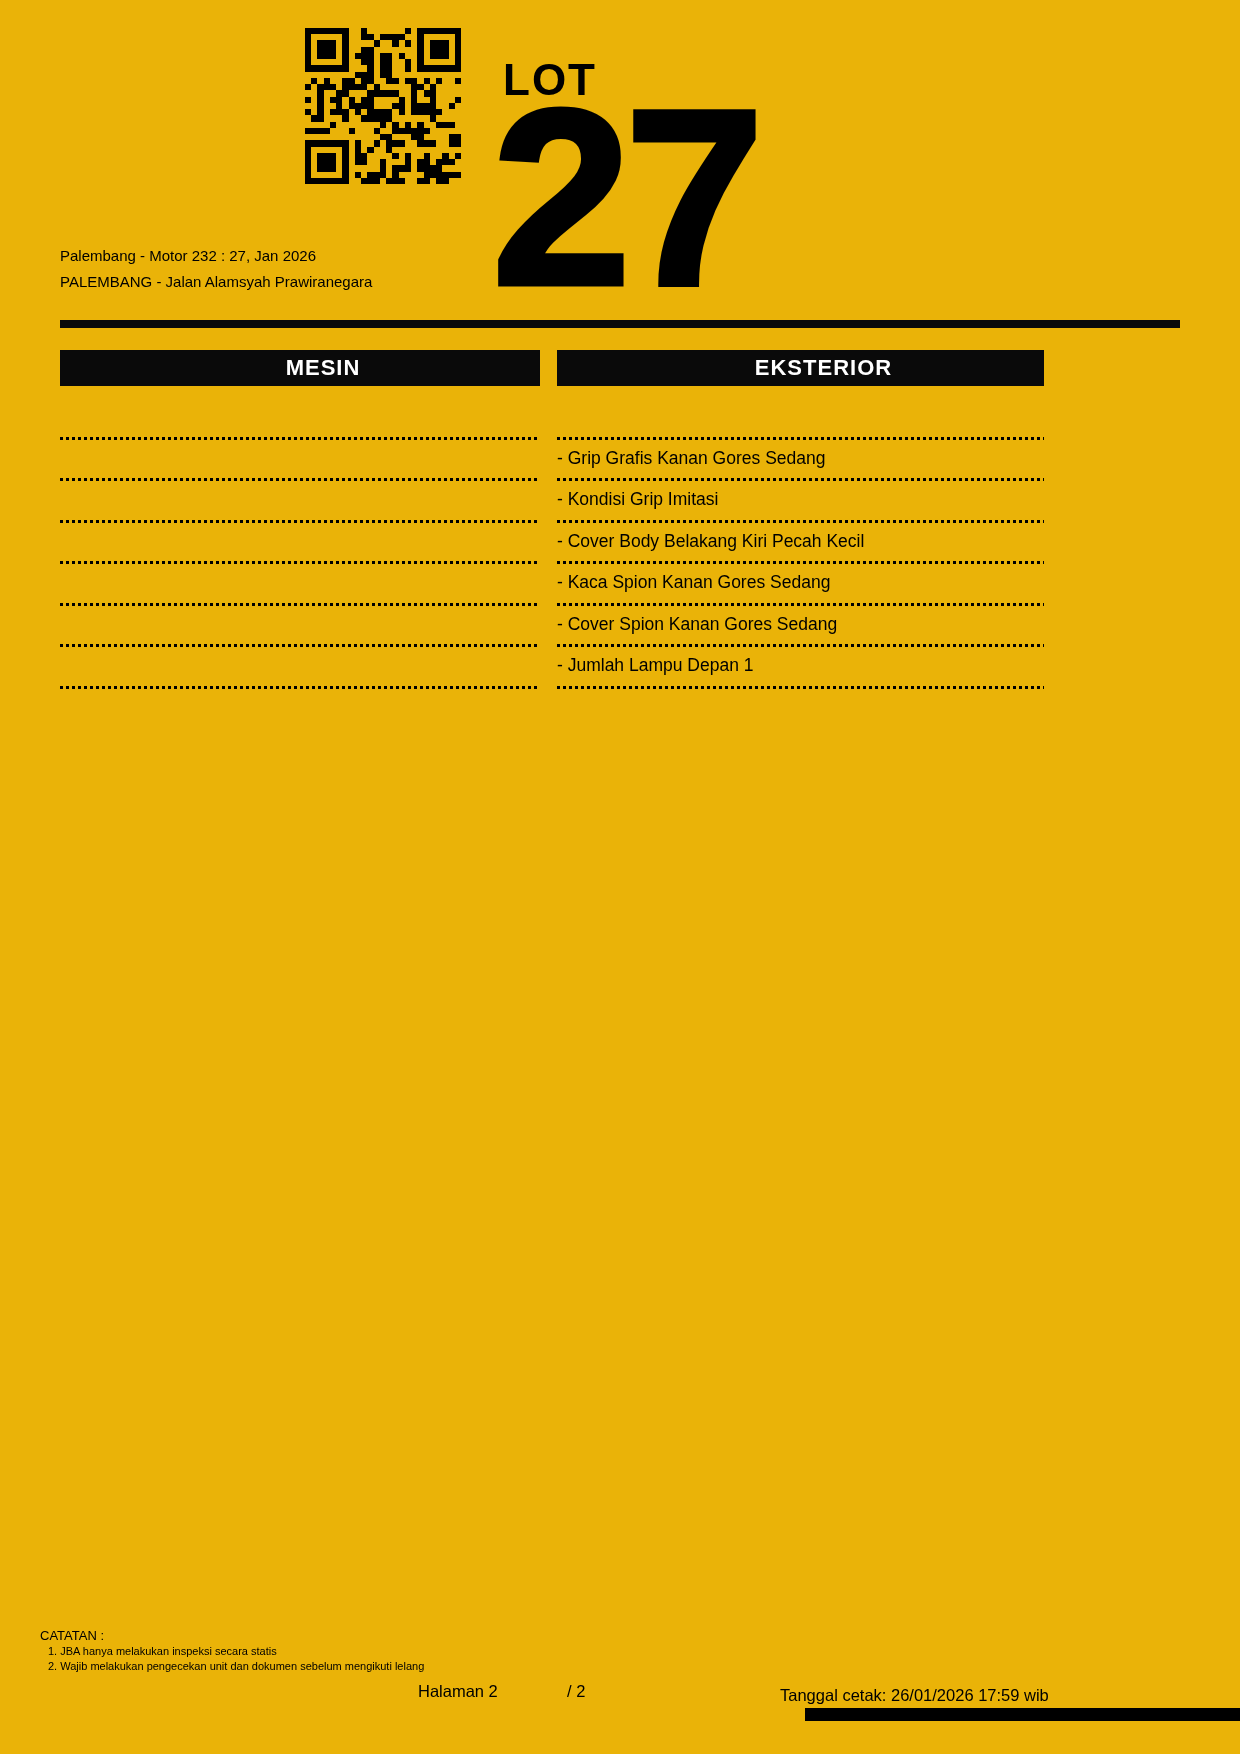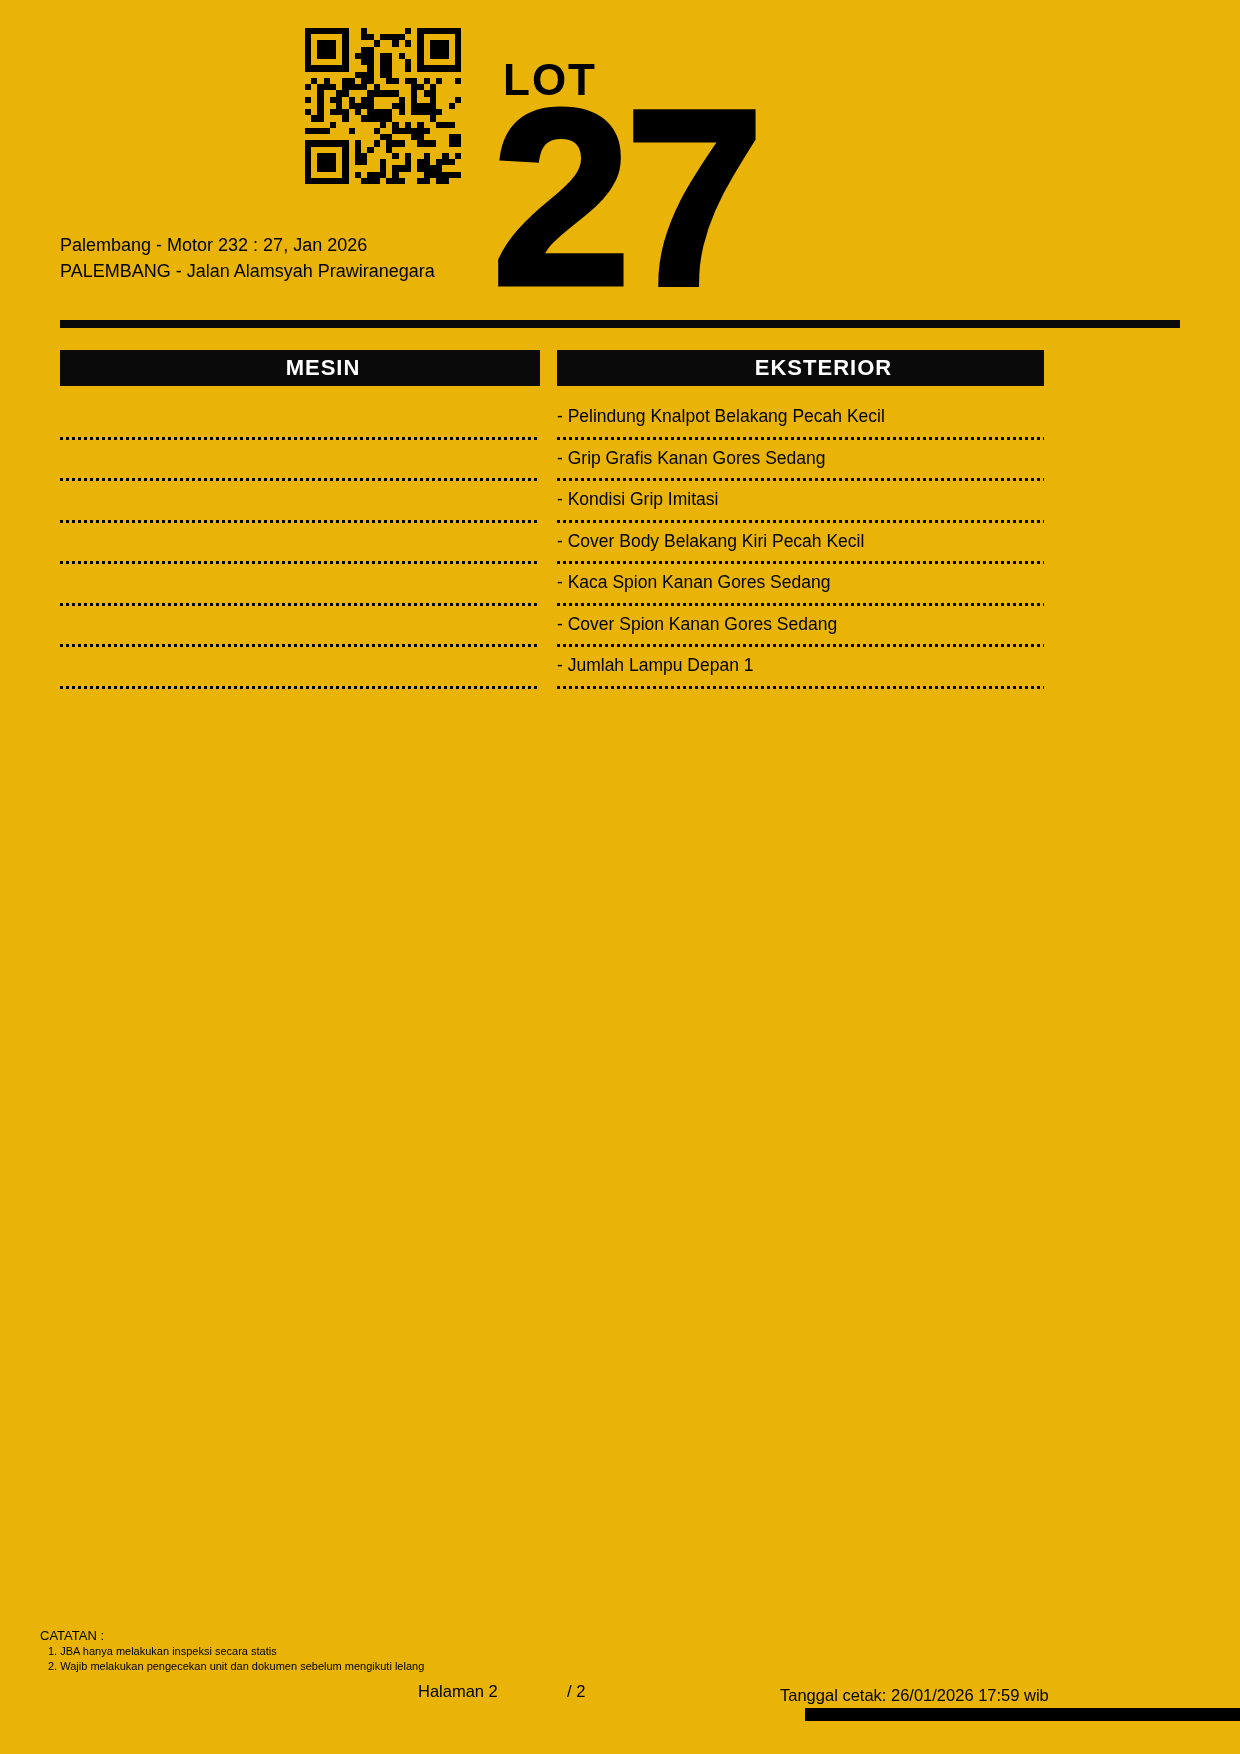--- a/index.html
+++ b/index.html
@@ -41,22 +41,22 @@
     line-height: 1;
     font-weight: bold;
     -webkit-text-stroke: 5px #000;
     letter-spacing: -6px;
   }
 
   
   .address {
     position: absolute;
     left: 60px;
-    top: 232px;
-    font-size: 18px;
+    top: 243px;
+    font-size: 15px;
     line-height: 26px;
   }
 
   
   .double-rule {
     position: absolute;
     left: 60px;
     top: 320px;
     width: 1120px;
     height: 5px;
@@ -492,21 +492,20 @@
           <div class="txt"></div>
           <div class="sep"></div>
         </div>
     </div>
   </div>
 
   <div class="col eksterior">
     <div class="col-header">EKSTERIOR</div>
     <div class="rows">
       <div class="row">
-          <div class="txt">- Pelindung Knalpot Belakang Pecah Kecil</div>
           <div class="sep"></div>
         </div>
       <div class="row">
           <div class="txt">- Grip Grafis Kanan Gores Sedang</div>
           <div class="sep"></div>
         </div>
       <div class="row">
           <div class="txt">- Kondisi Grip Imitasi</div>
           <div class="sep"></div>
         </div>

